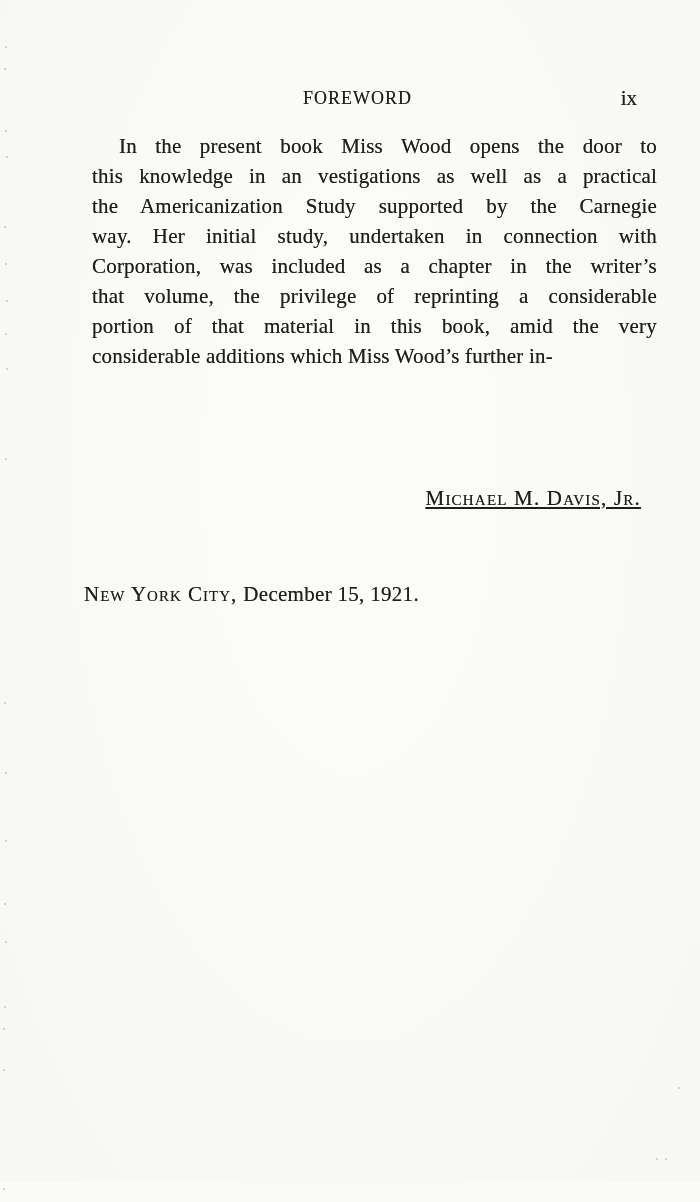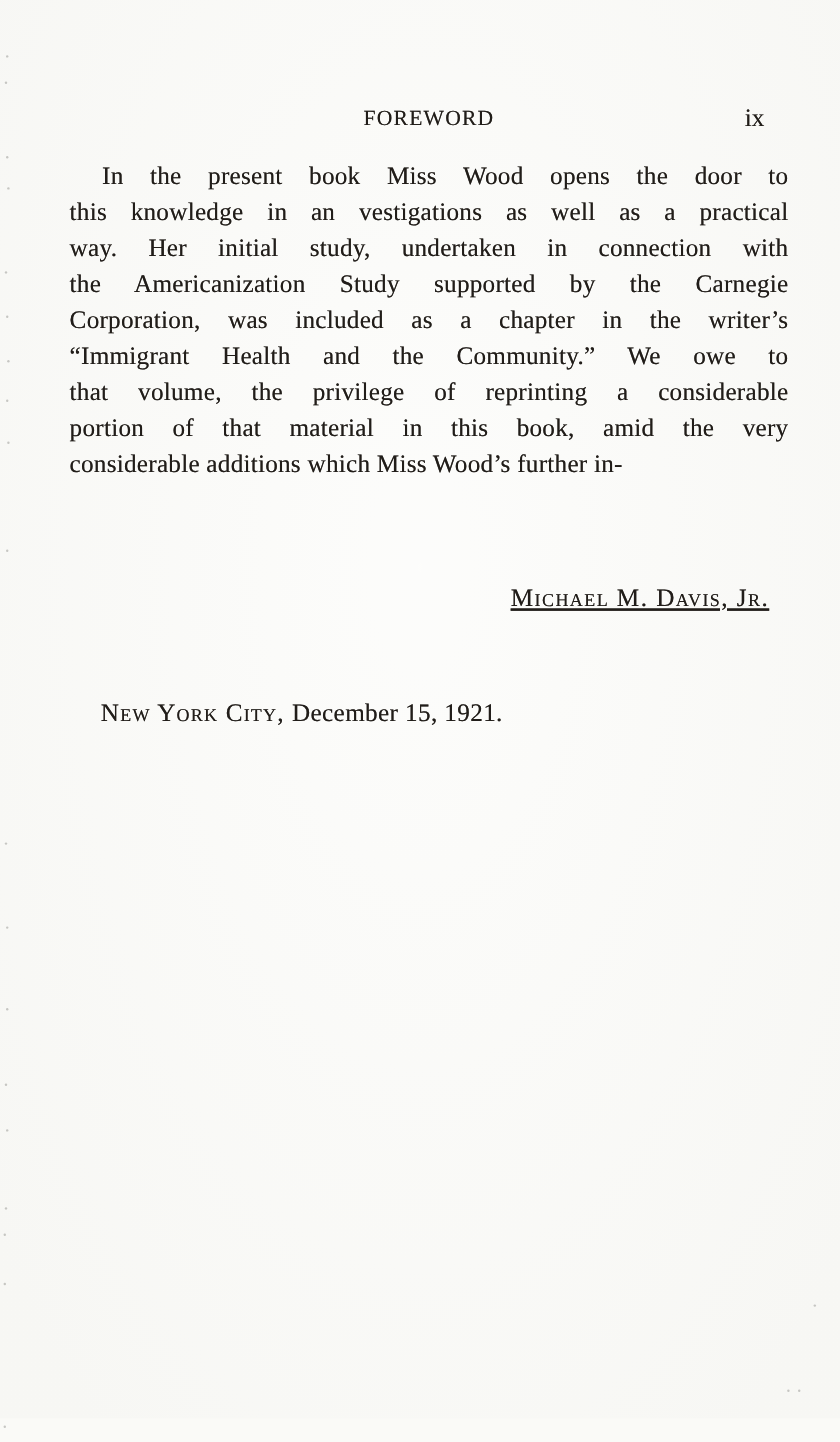--- a/index.html
+++ b/index.html
@@ -46,20 +46,21 @@
     top: 131px; left: 58px; width: 599px;
     font-size: 21px;
     line-height: 30px;
     letter-spacing: 0.2px;
     text-shadow: 0 0 0.45px rgba(33,29,25,0.7);
   }
   .text-line {
     text-align: justify;
     text-align-last: justify;
     white-space: normal;
+    margin-left: 34px;
   }
   .text-line:first-child { text-indent: 27px; }
   .text-line:last-child { text-align-last: left; }
   .signature {
     position: absolute;
     top: 486px; right: 59px;
     font-size: 21px;
     font-variant: small-caps;
     letter-spacing: 1.2px;
     text-shadow: 0 0 0.45px rgba(33,29,25,0.7);
@@ -88,24 +89,23 @@
 <div class="page">
 
   <div class="running-head">
     <span class="title">FOREWORD</span>
     <span class="folio">ix</span>
   </div>
 
   <div class="foreword-body">
       <div class="text-line">In the present book Miss Wood opens the door to</div>
       <div class="text-line">this knowledge in an vestigations as well as a practical</div>
+      <div class="text-line">the Americanization Study supported by the Carnegie</div>
       <div class="text-line">way. Her initial study, undertaken in connection with</div>
-      <div class="text-line">the Americanization Study supported by the Carnegie</div>
       <div class="text-line">Corporation, was included as a chapter in the writer’s</div>
-      <div class="text-line">“Immigrant Health and the Community.” We owe to</div>
       <div class="text-line">that volume, the privilege of reprinting a considerable</div>
       <div class="text-line">portion of that material in this book, amid the very</div>
       <div class="text-line">considerable additions which Miss Wood’s further in-</div>
     </div>
 
   <div class="signature">Michael M. Davis, Jr.</div>
 
   <div class="dateline">
     <span class="place">New York City,</span><span class="date">December 15, 1921.</span>
   </div>

